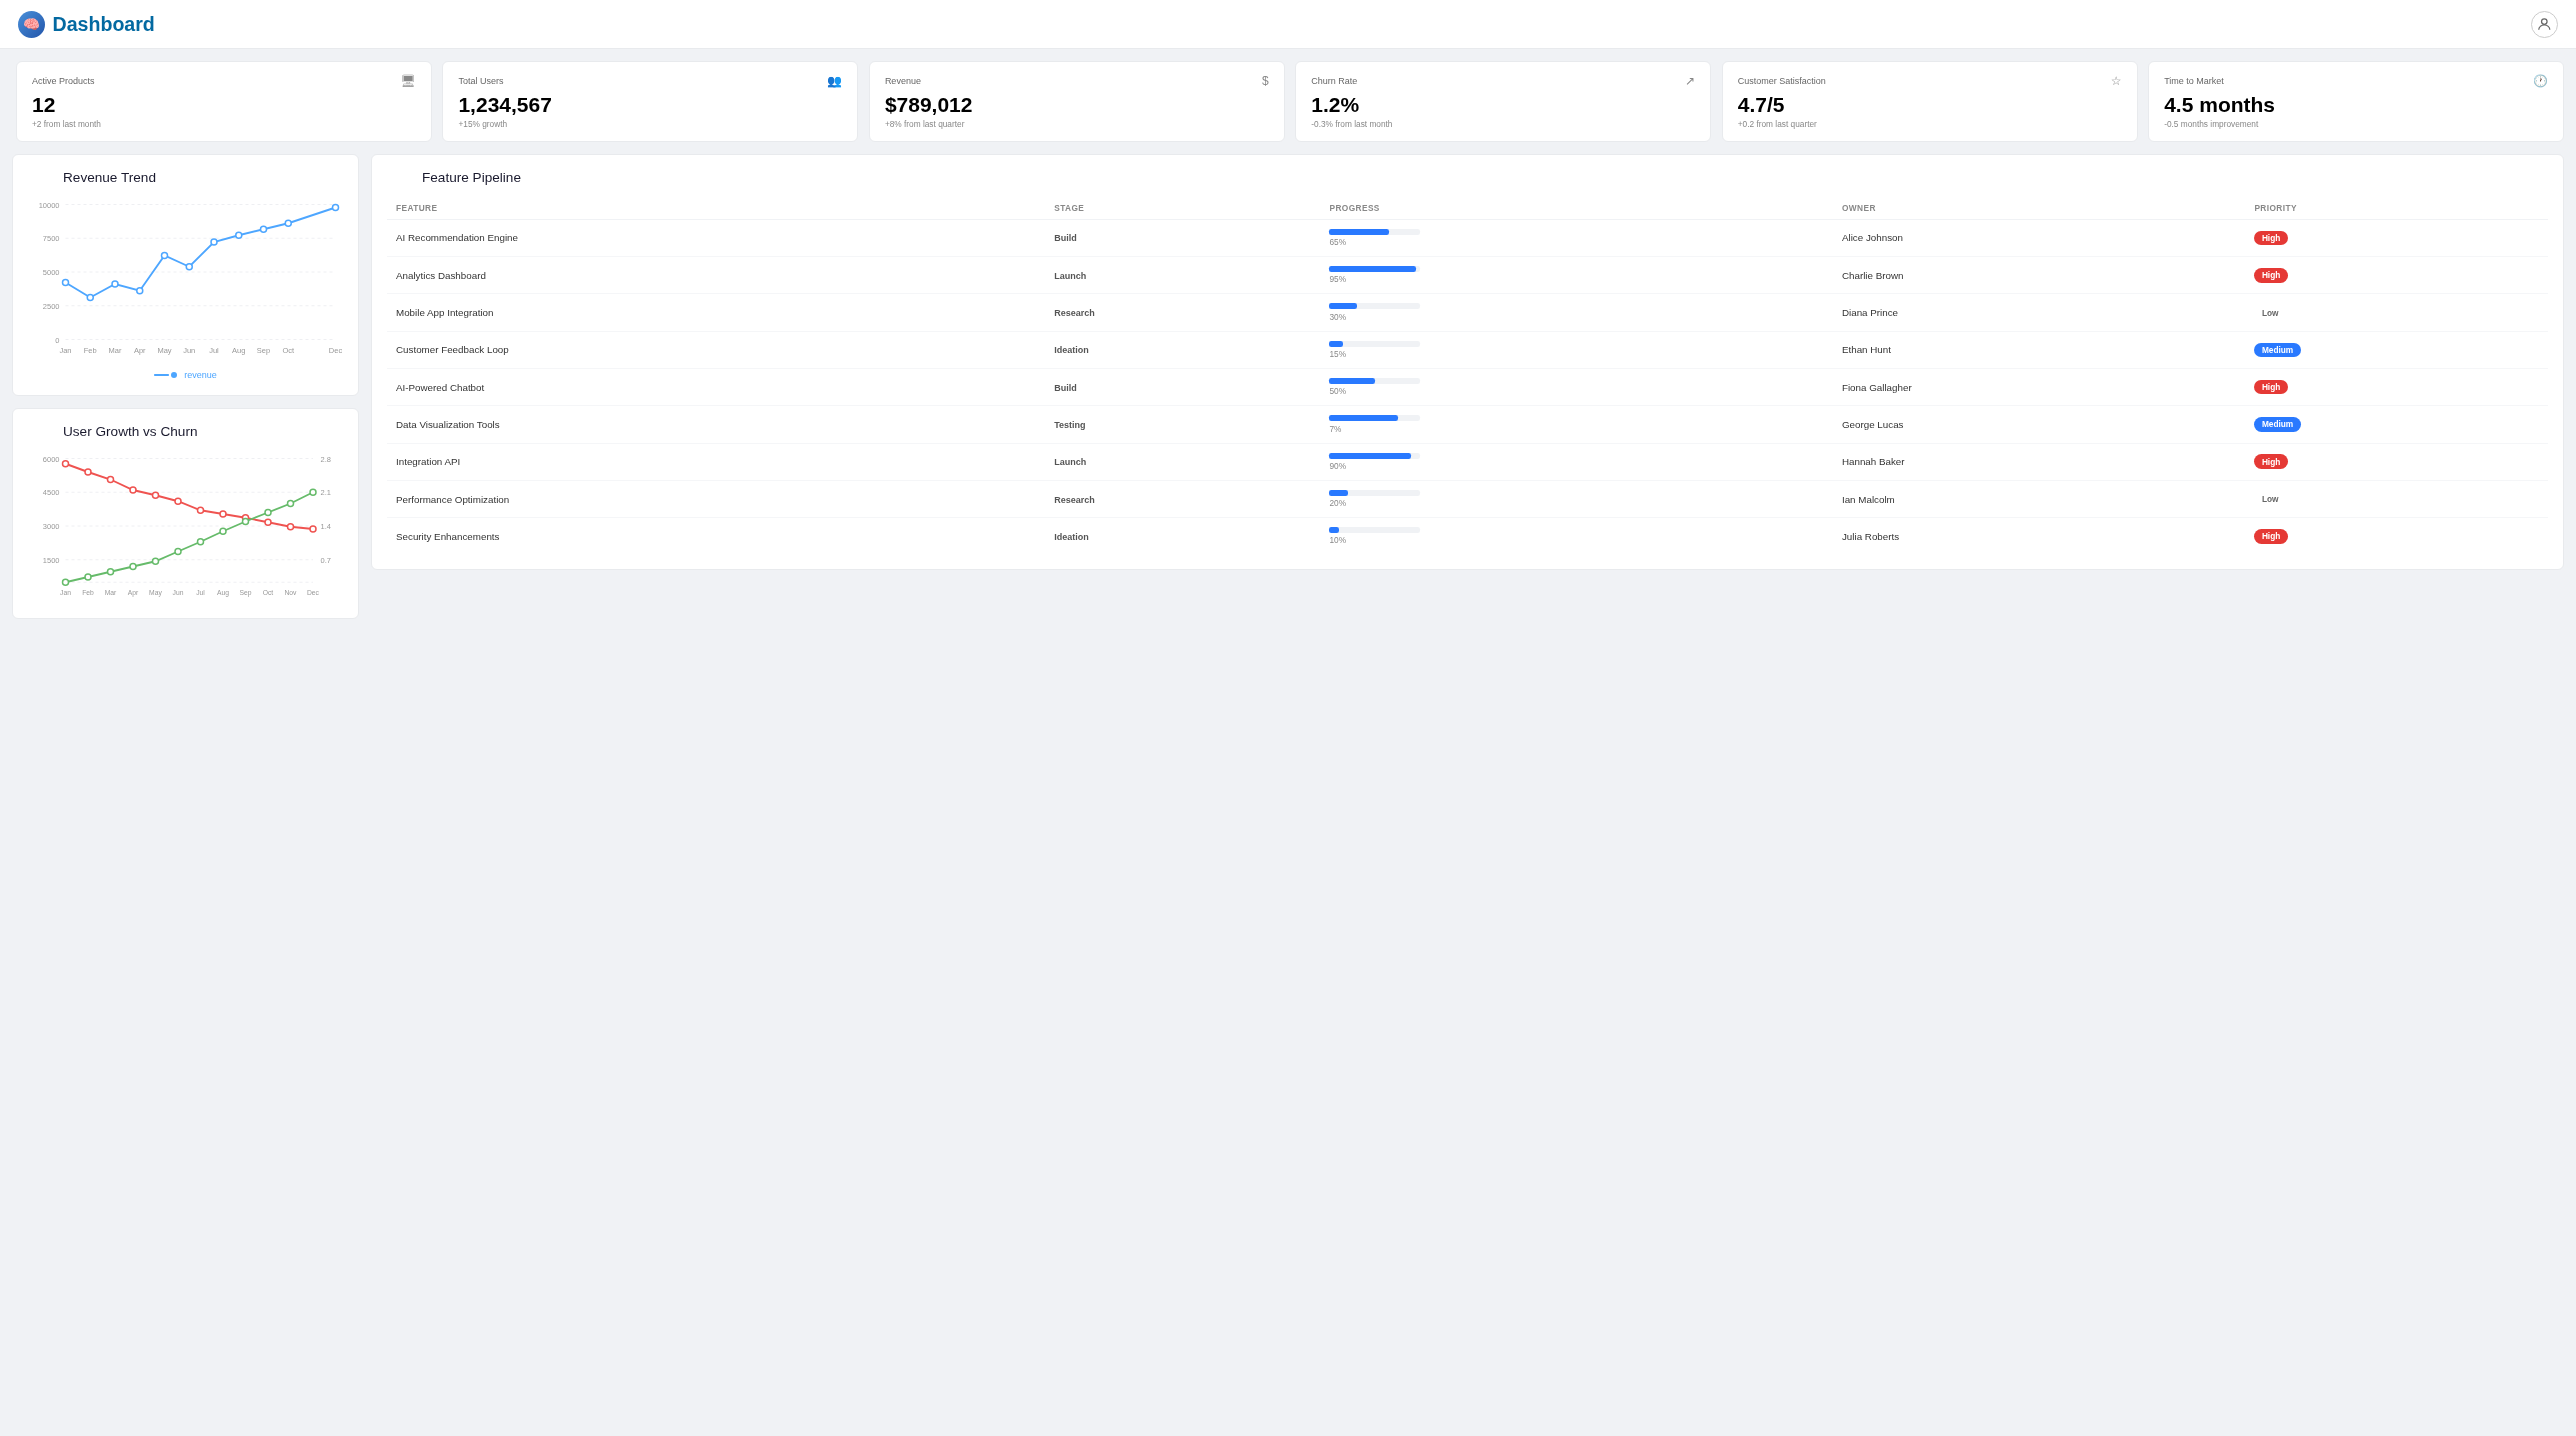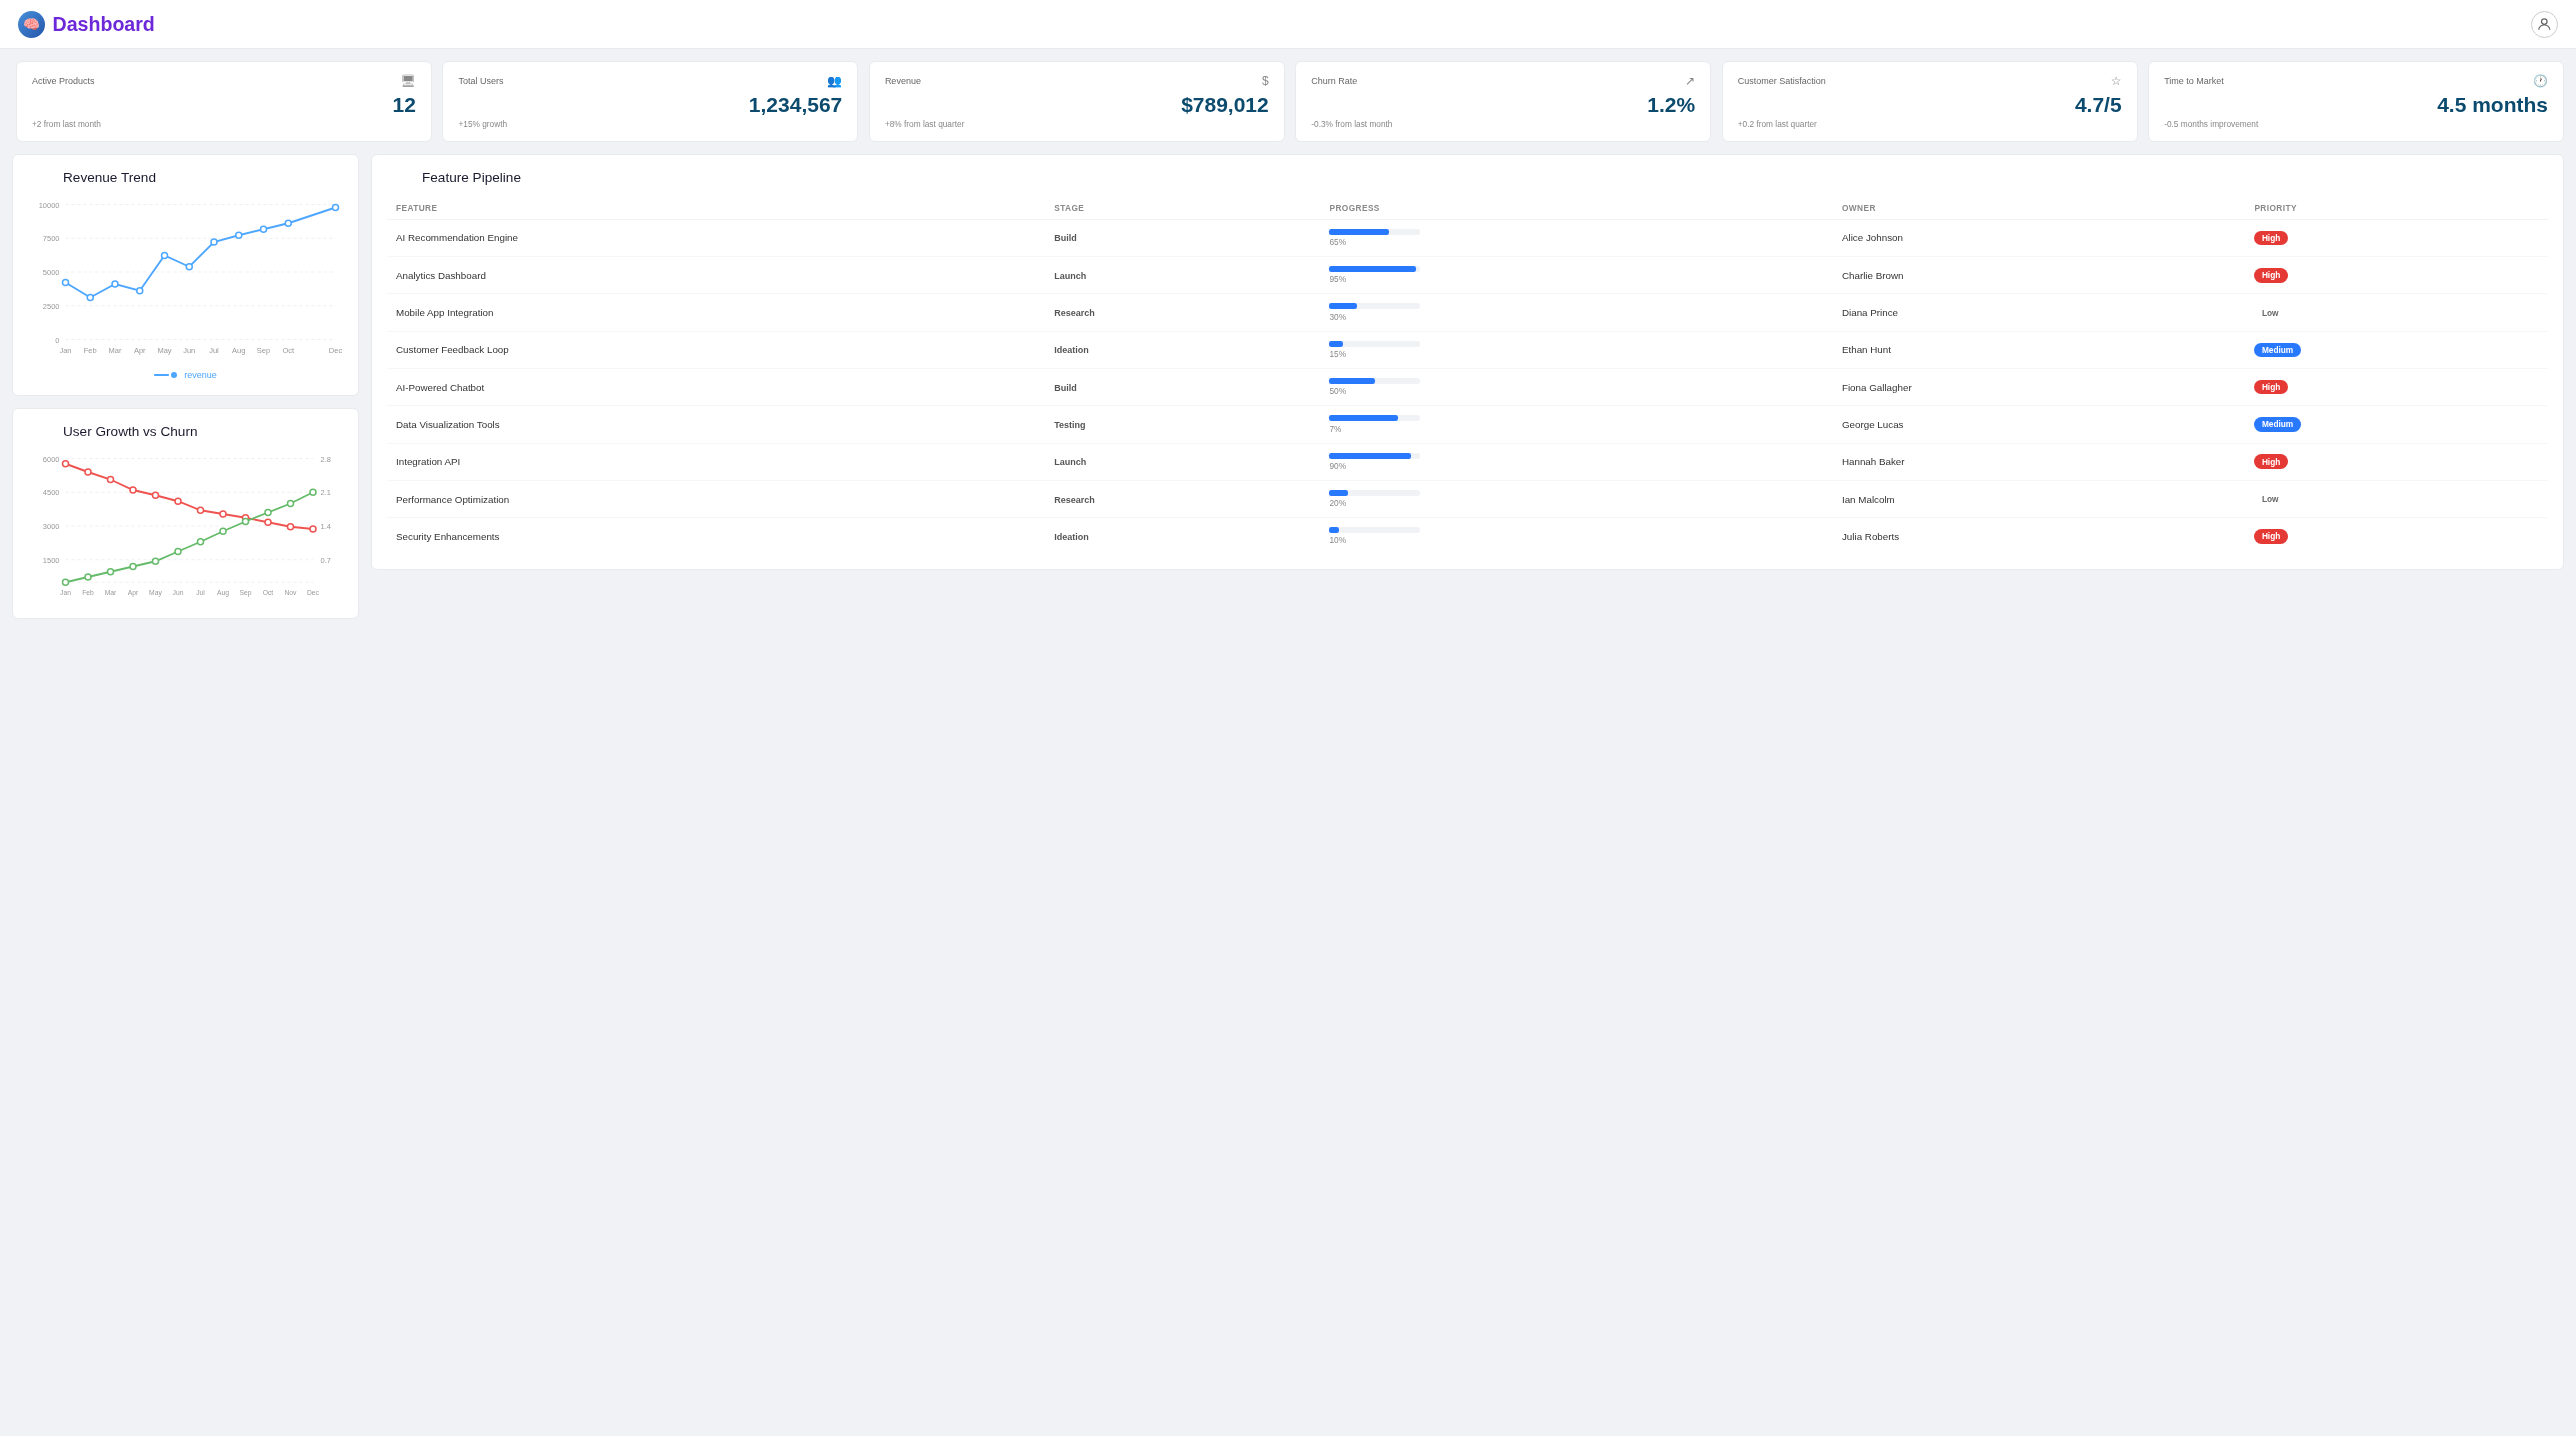--- a/index.html
+++ b/index.html
@@ -1,28 +1,28 @@
 <!DOCTYPE html>
 <html style="font-size:12px"><head>
   <meta charset="utf-8">
   <style>
     * { box-sizing: border-box; margin: 0; padding: 0; }
     body { font-family: -apple-system, BlinkMacSystemFont, 'Segoe UI', sans-serif; background: #f0f2f5; color: #333; font-size: 10.6px; }
 
     .header { background: #fff; padding: 10.6px 18px; display: flex; align-items: center; justify-content: space-between; border-bottom: 0.8px solid #e8eaed; }
     .header-left { display: flex; align-items: center; gap: 7.5px; }
     .header-logo { width: 27px; height: 27px; background: linear-gradient(135deg, #4a90d9, #2255aa); border-radius: 50%; display: flex; align-items: center; justify-content: center; color: white; font-size: 13.6px; }
-    .header-title { font-size: 19.6px; font-weight: 700; color: #6d28d9; }
+    .header-title { font-size: 19.6px; font-weight: 700; color: #0369a1; }
 
     .metrics-row { display: flex; gap: 10.6px; padding: 12px 12px 0 16px; }
     .metric-card { background: #fff; border-radius: 6px; padding: 12px 15px; flex: 1; border: 0.8px solid #e8eaed; }
     .metric-header { display: flex; justify-content: space-between; align-items: center; margin-bottom: 4.5px; }
     .metric-label { font-size: 9px; color: #666; font-weight: 500; }
     .metric-icon { color: #888; font-size: 12px; }
-    .metric-value { font-size: 21px; font-weight: 700; color: #0c4a6e; line-height: 1.1; text-align: right; }
+    .metric-value { font-size: 21px; font-weight: 700; color: #000000; line-height: 1.1; }
     .metric-change { font-size: 8.3px; color: #888; margin-top: 3px; }
 
     .main-content { display: flex; gap: 12px; padding: 12px; }
     .left-panel { width: 347px; flex-shrink: 0; display: flex; flex-direction: column; gap: 12px; }
     .right-panel { flex: 1; }
 
     .chart-card { background: #fff; border-radius: 6px; padding: 15px; border: 0.8px solid #e8eaed; }
     .chart-title { font-size: 13.6px; font-weight: 400; color: #1a1a2e; margin-bottom: 12px; padding-left: 35px; }
 
     .pipeline-card { background: #fff; border-radius: 6px; padding: 15px; border: 0.8px solid #e8eaed; }

